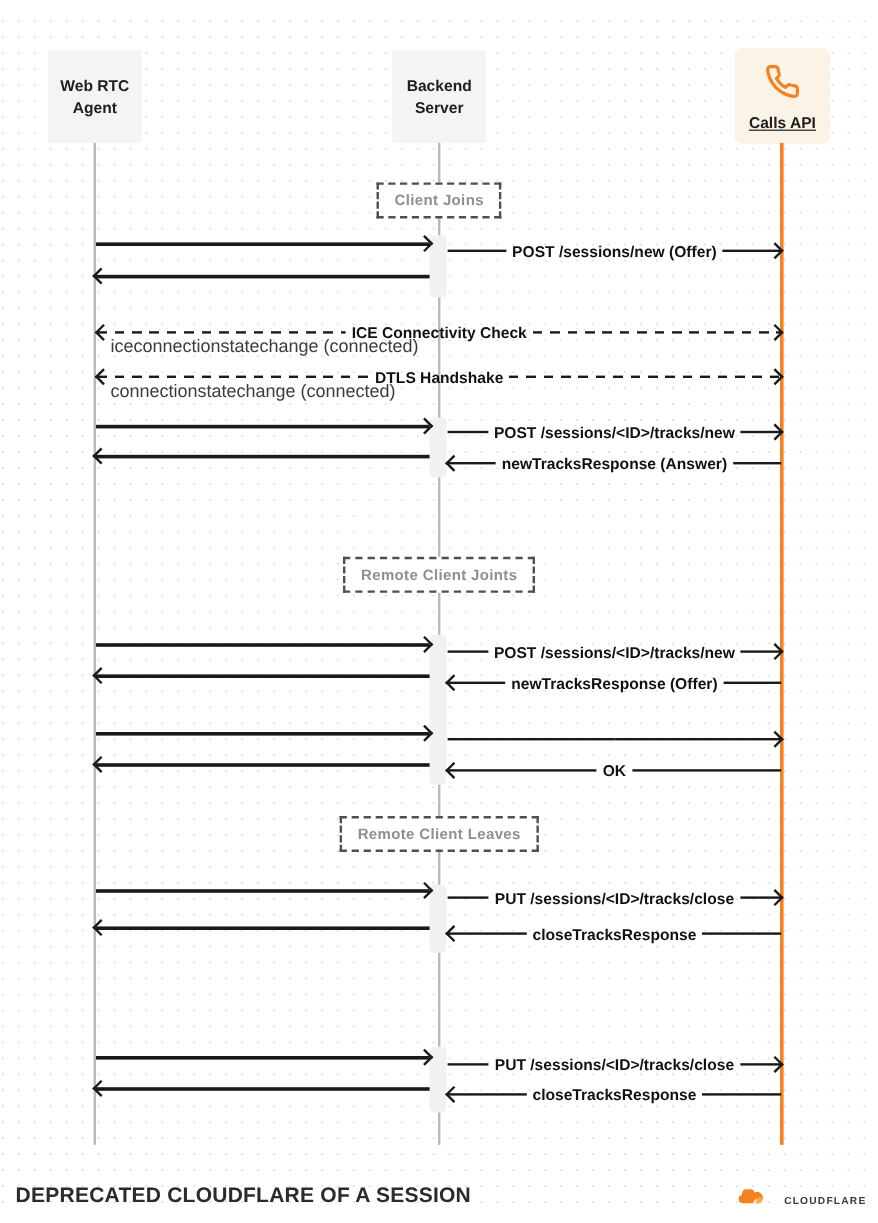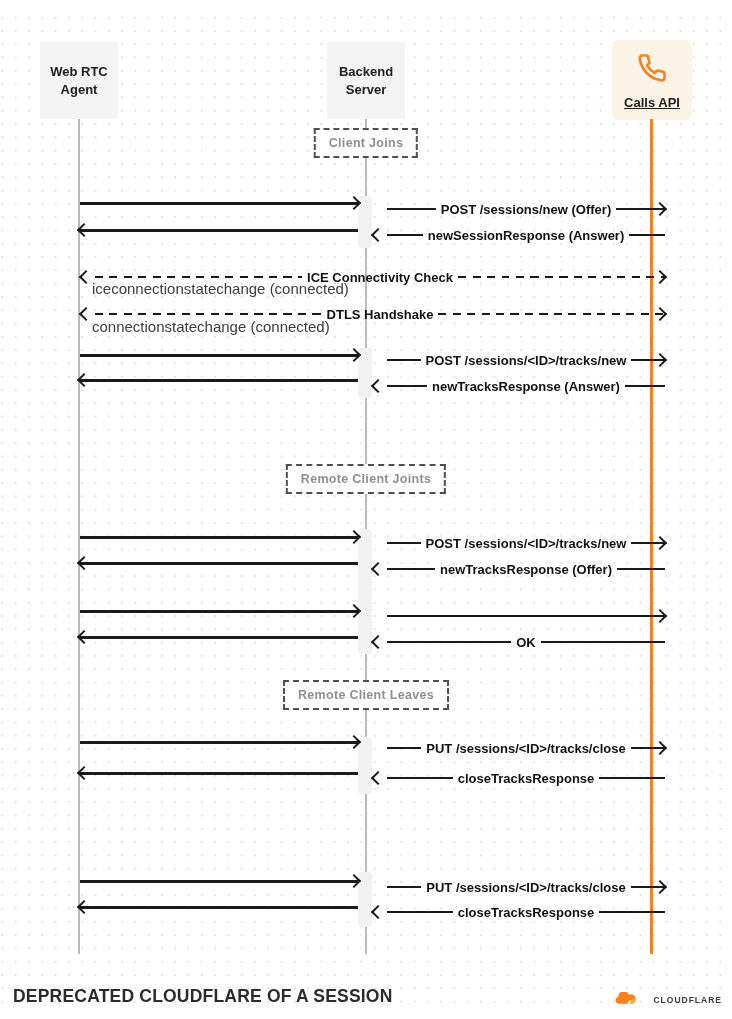--- a/index.html
+++ b/index.html
@@ -30,21 +30,21 @@
   
   .abar { position:absolute; left:358px; width:14px; background:#f1f1f2; border-radius:4px; }
   
   .seg { position:absolute; left:80px; width:278px; height:2.6px; background:#1a1a1a; }
   .chev { position:absolute; width:10px; height:10px; box-sizing:border-box;
           border-top:2.6px solid #1a1a1a; border-right:2.6px solid #1a1a1a; }
   .seg .chev.r { right:-1px; top:-3.7px; transform:rotate(45deg); }
   .seg .chev.l { left:-1px;  top:-3.7px; transform:rotate(-135deg); }
   
   .mrow { position:absolute; left:373px; width:278px; height:16px;
-          display:flex; align-items:center;padding-left:14px; }
+          display:flex; align-items:center; }
   .mrow.full { left:81px; width:570px; }
   .mrow .line { flex:1; height:2.6px; background:#1a1a1a; }
   .mrow .line.dashed { background:repeating-linear-gradient(90deg,#1a1a1a 0 8px,transparent 8px 14.5px); }
   .mrow .lbl { font-weight:bold; font-size:13px; color:#111; white-space:nowrap; padding:0 5px; }
   .mrow .chev.r { right:0; top:3px; transform:rotate(45deg); }
   .mrow .chev.l { left:0;  top:3px; transform:rotate(-135deg); }
   .mrow.orange .line { background:#f0822c; }
   .mrow.orange .lbl { color:#f0822c; }
   .mrow.orange .chev { border-color:#f0822c; }
   .sub { position:absolute; left:92px; font-size:15px; color:#3c3c3c; white-space:nowrap; }
@@ -84,21 +84,21 @@
   <div class="lifeline" style="left:78px"></div>
   <div class="lifeline" style="left:365px"></div>
   <div class="lifeline orange" style="left:650px"></div>
 
   <div class="abar" style="top:196px;height:52px"></div>
   <div class="abar" style="top:348px;height:50px"></div>
   <div class="abar" style="top:529px;height:125px"></div>
   <div class="abar" style="top:737px;height:57px"></div>
   <div class="abar" style="top:872px;height:55px"></div>
 
-  <div class="phase" style="top:128px">
+  <div class="phase" style="top:152px">
     <span>Client Joins</span>
   </div>
   <div class="phase" style="top:464px">
     <span>Remote Client Joints</span>
   </div>
   <div class="phase" style="top:680px">
     <span>Remote Client Leaves</span>
   </div>
 
   <div class="seg" style="top:202px">
@@ -107,26 +107,20 @@
   <div class="mrow" style="top:201px">
     <span class="line"></span>
     <span class="lbl">POST /sessions/new (Offer)</span>
     <span class="line"></span>
     <span class="chev r"></span>
   </div>
 
   <div class="seg" style="top:229px">
       <span class="chev l"></span>
     </div>
-  <div class="mrow" style="top:227px">
-    <span class="chev l"></span>
-    <span class="line"></span>
-    <span class="lbl">newSessionResponse (Answer)</span>
-    <span class="line"></span>
-  </div>
 
   <div class="mrow full" style="top:269px">
     <span class="chev l"></span>
     <span class="line dashed"></span>
     <span class="lbl">ICE Connectivity Check</span>
     <span class="line dashed"></span>
     <span class="chev r"></span>
   </div>
   <div class="sub" style="top:280px">iceconnectionstatechange (connected)</div>
 

